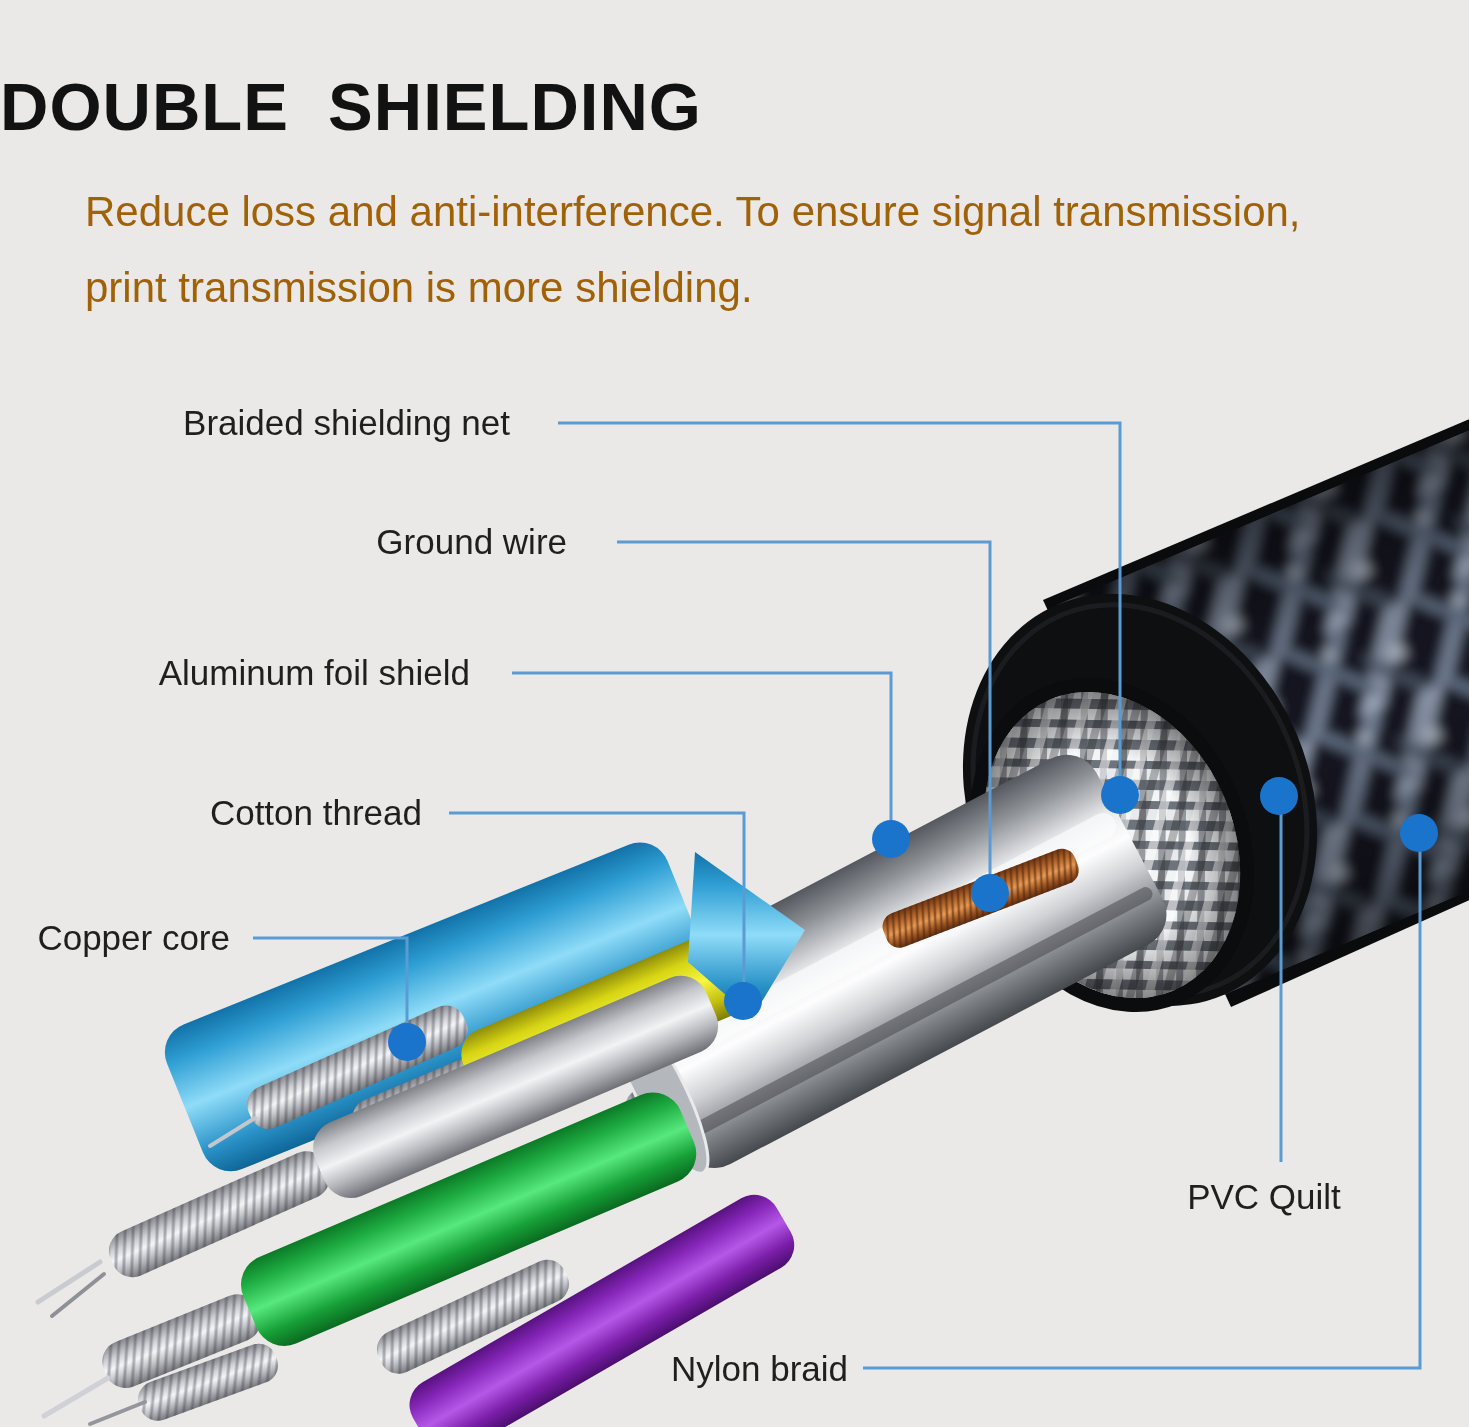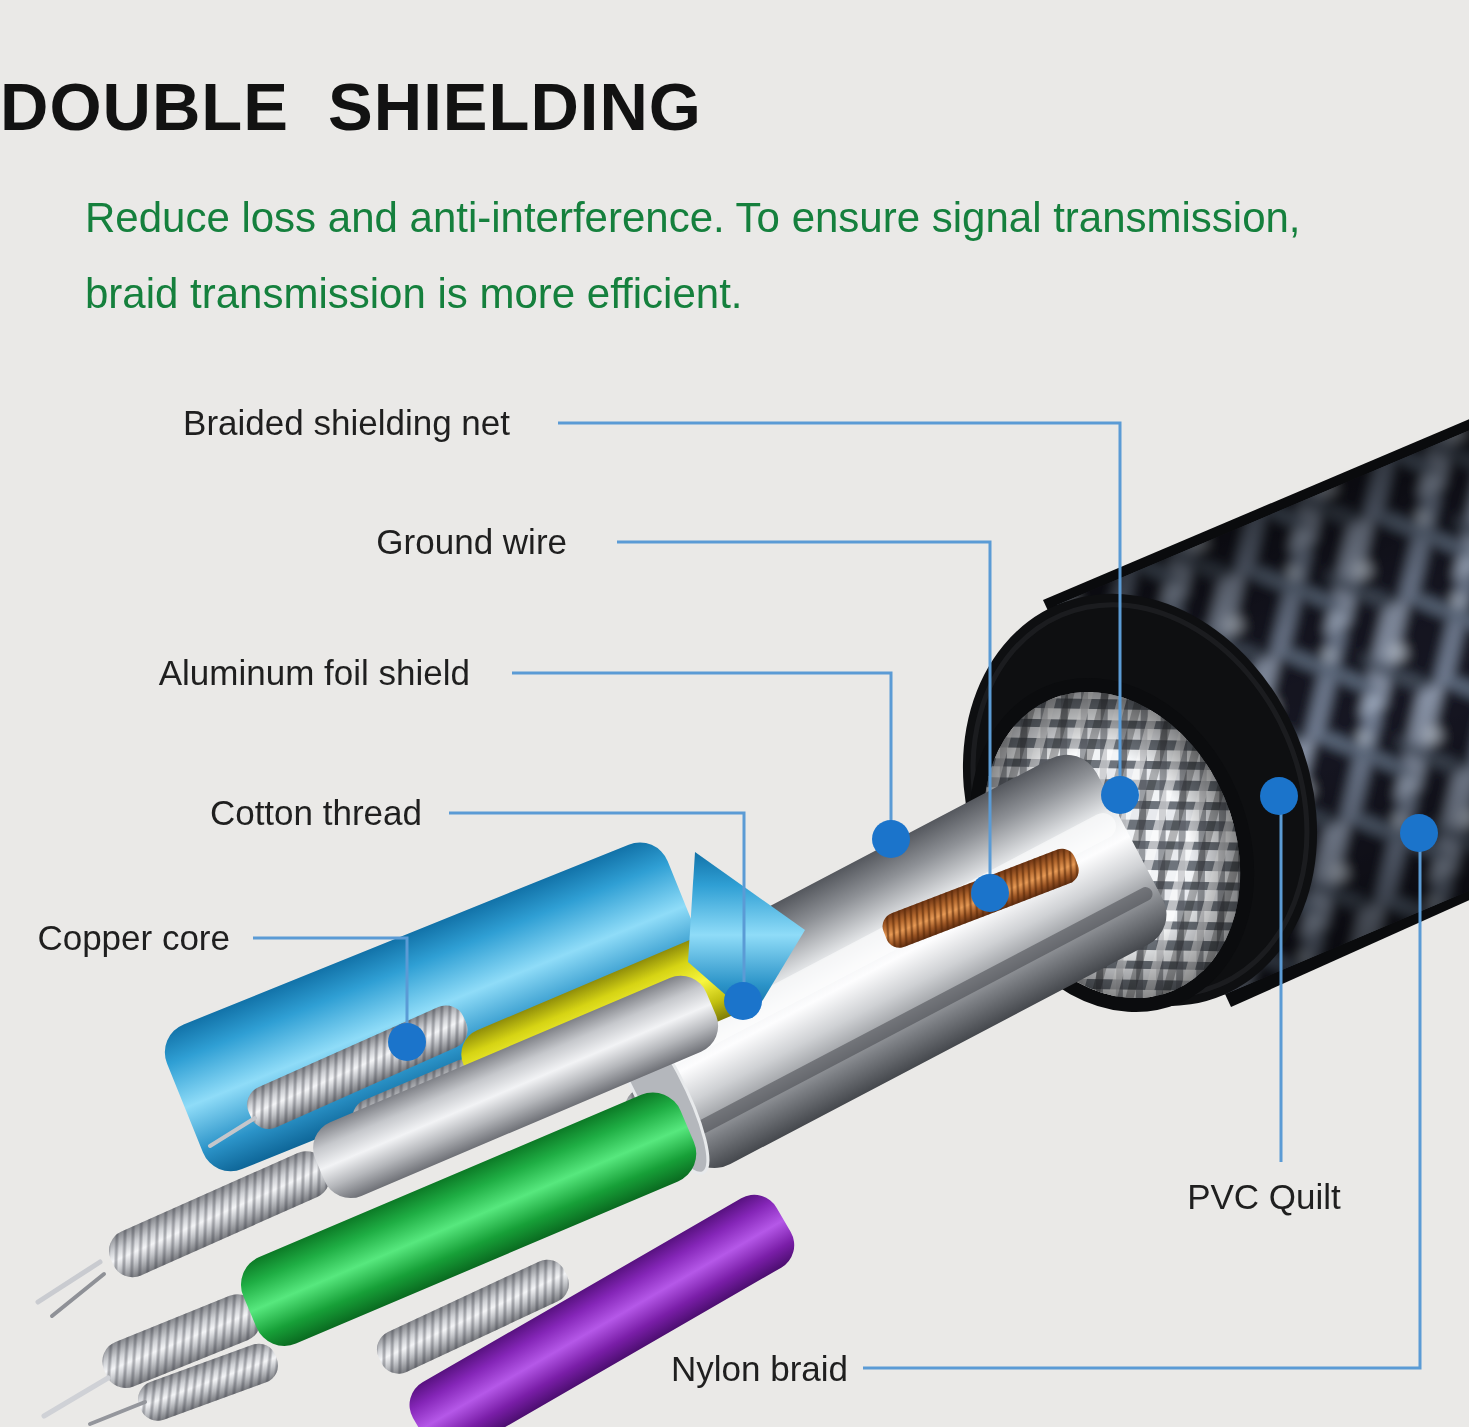--- a/index.html
+++ b/index.html
@@ -1,35 +1,35 @@
 <!DOCTYPE html>
 <html><head>
 <meta charset="utf-8">
 <style>
   html,body{margin:0;padding:0;background:#eae9e7;}
   .stage{position:relative;width:1469px;height:1427px;background:#eae9e7;overflow:hidden;
          font-family:"Liberation Sans",sans-serif;color:#1c1c1c;}
   .title{position:absolute;top:68px;left:0;width:100%;
          font-size:67px;font-weight:bold;letter-spacing:1px;color:#121212;white-space:pre;}
-  .desc{position:absolute;left:85px;top:180px;width:1340px;font-size:42px;color:#15803d;}
+  .desc{position:absolute;left:85px;top:174px;width:1340px;font-size:42px;color:#a16207;}
   .desc .line{height:76px;line-height:76px;white-space:pre;}
   svg.art{position:absolute;left:0;top:0;}
   svg text{font-family:"Liberation Sans",sans-serif;font-size:35px;fill:#1f1f1f;}
   text.mid{text-anchor:middle;}
   text.end{text-anchor:end;}
 </style>
 </head>
 <body>
 
 <div class="stage">
 
   <div class="title">DOUBLE  SHIELDING</div>
   <div class="desc">
     <div class="line">Reduce loss and anti-interference. To ensure signal transmission,</div>
-    <div class="line">braid transmission is more efficient.</div>
+    <div class="line">print transmission is more shielding.</div>
   </div>
 
   <svg class="art" width="1469" height="1427" viewBox="0 0 1469 1427">
     <defs>
 
       <linearGradient id="grayGrad" x1="0" y1="0" x2="0" y2="1">
         <stop offset="0" stop-color="#7f8187"></stop>
           <stop offset=".25" stop-color="#c6c8cc"></stop>
         <stop offset=".5" stop-color="#f2f3f5"></stop>
           <stop offset=".75" stop-color="#b5b7bb"></stop>

